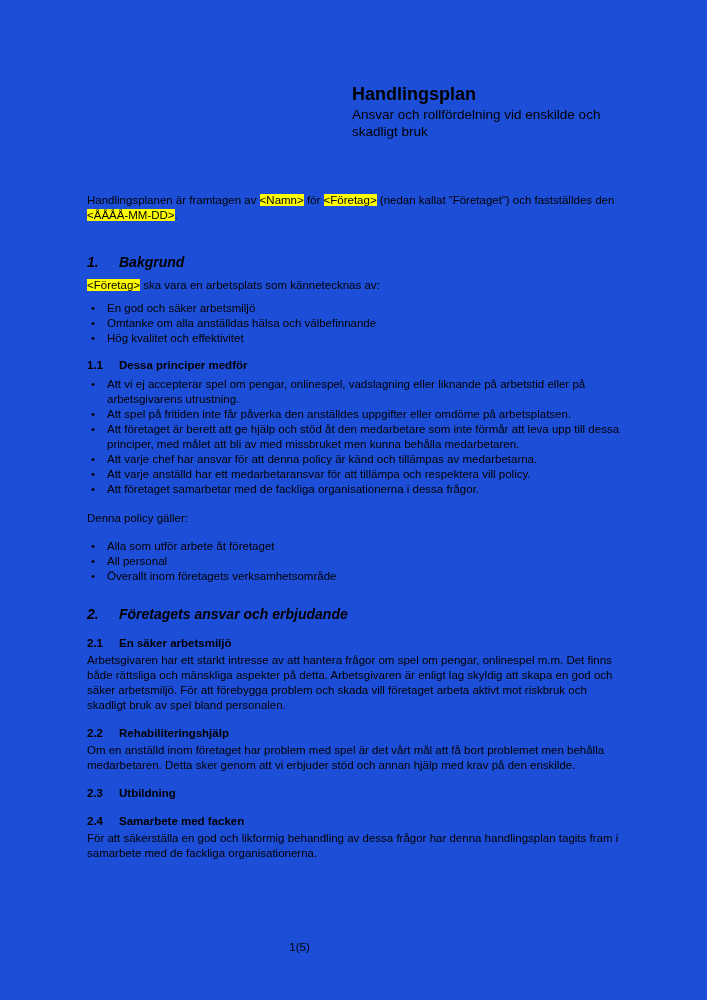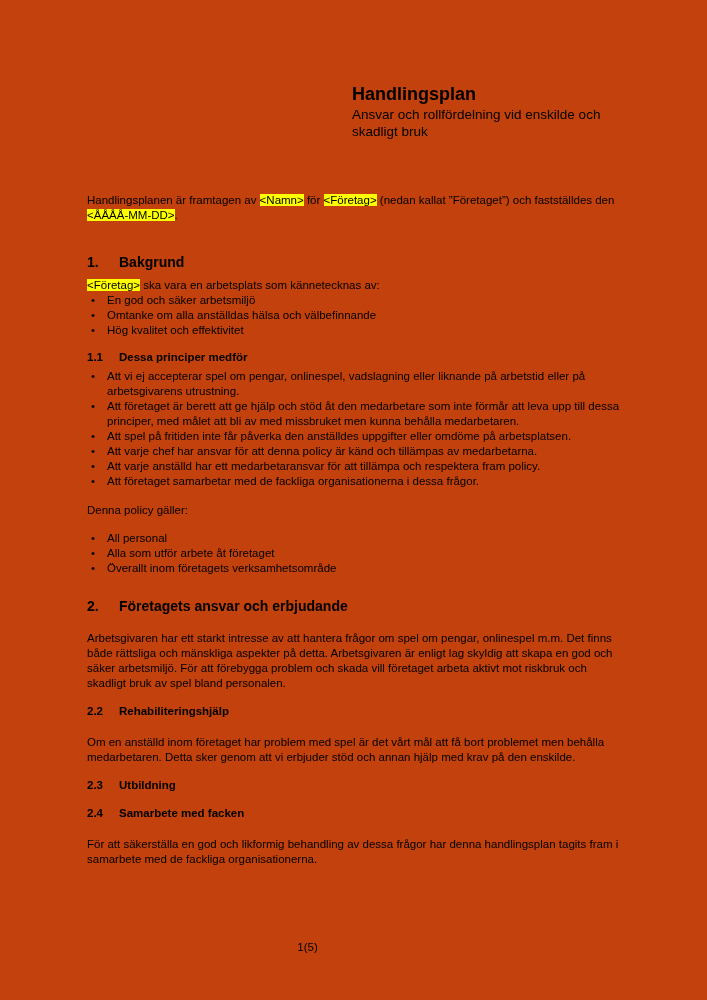--- a/index.html
+++ b/index.html
@@ -7,21 +7,21 @@
   body {
     width: 707px; height: 1000px;
     background: #ffffff;
     font-family: "Liberation Sans", sans-serif;
     color: #000000;
     -webkit-font-smoothing: antialiased;
   }
   .page {
     position: relative;
     width: 707px; height: 1000px;
-    background: #c2410c;
+    background: #1d4ed8;
     overflow: hidden;
   }
   .header {
     position: absolute;
     left: 352px; top: 84px;
     width: 276px;
   }
   .doc-title {
     font-size: 18px;
     font-weight: 700;
@@ -38,48 +38,49 @@
     width: 533px;
     font-size: 11.5px;
     line-height: 15px;
   }
   p { margin: 0; }
   .hl { background: #ffff00; margin-top: 44px; }
   .h1 {
     font-size: 14px;
     font-weight: 700;
     line-height: 17px;
+    font-style: italic;
   }
   .h1 .num { display: inline-block; width: 32px; font-weight: 700; }
   .h2 {
     font-size: 11.5px;
     font-weight: 700;
     line-height: 15px;
   }
   .h2 .num { display: inline-block; width: 32px; font-weight: 700; }
   ul { margin: 0; padding: 0; list-style: none; }
   li { position: relative; padding-left: 20px; }
   li::before {
     content: "\2022";
     position: absolute;
     left: 4px; top: 0;
   }
   .sec1-h   { margin-top: 31px; }
   .sec1-lead{ margin-top: 7px; }
-  .sec1-list{ }
+  .sec1-list{ margin-top: 8px; }
   .sub11-h  { margin-top: 12px; }
   .sub11-list { margin-top: 4px; }
   .policy-lead { margin-top: 14px; }
   .policy-list { margin-top: 13px; }
   .sec2-h   { margin-top: 22px; }
   .sub-h    { margin-top: 13px; }
-  .sub-body { margin-top: 16px; }
+  .sub-body { margin-top: 2px; }
   .footer {
     position: absolute;
-    left: 12px; top: 941px;
+    left: 4px; top: 941px;
     width: 591px;
     text-align: center;
     font-size: 11.5px;
   }
 </style>
 </head>
 <body>
 
 <div class="page">
 
@@ -99,37 +100,38 @@
     <ul class="sec1-list">
       <li>En god och säker arbetsmiljö</li>
       <li>Omtanke om alla anställdas hälsa och välbefinnande</li>
       <li>Hög kvalitet och effektivitet</li>
     </ul>
 
     <div class="h2 sub11-h"><span class="num">1.1</span><span>Dessa principer medför</span></div>
 
     <ul class="sub11-list">
       <li>Att vi ej accepterar spel om pengar, onlinespel, vadslagning eller liknande på arbetstid eller på arbetsgivarens utrustning.</li>
+      <li>Att spel på fritiden inte får påverka den anställdes uppgifter eller omdöme på arbetsplatsen.</li>
       <li>Att företaget är berett att ge hjälp och stöd åt den medarbetare som inte förmår att leva upp till dessa principer, med målet att bli av med missbruket men kunna behålla medarbetaren.</li>
-      <li>Att spel på fritiden inte får påverka den anställdes uppgifter eller omdöme på arbetsplatsen.</li>
       <li>Att varje chef har ansvar för att denna policy är känd och tillämpas av medarbetarna.</li>
-      <li>Att varje anställd har ett medarbetaransvar för att tillämpa och respektera fram policy.</li>
+      <li>Att varje anställd har ett medarbetaransvar för att tillämpa och respektera vill policy.</li>
       <li>Att företaget samarbetar med de fackliga organisationerna i dessa frågor.</li>
     </ul>
 
     <p class="policy-lead">Denna policy gäller:</p>
 
     <ul class="policy-list">
+      <li>Alla som utför arbete åt företaget</li>
       <li>All personal</li>
-      <li>Alla som utför arbete åt företaget</li>
       <li>Överallt inom företagets verksamhetsområde</li>
     </ul>
 
     <div class="h1 sec2-h"><span class="num">2.</span><span>Företagets ansvar och erbjudande</span></div>
 
+    <div class="h2 sub-h"><span class="num">2.1</span><span>En säker arbetsmiljö</span></div>
     <p class="sub-body">Arbetsgivaren har ett starkt intresse av att hantera frågor om spel om pengar, onlinespel m.m. Det finns både rättsliga och mänskliga aspekter på detta. Arbetsgivaren är enligt lag skyldig att skapa en god och säker arbetsmiljö. För att förebygga problem och skada vill företaget arbeta aktivt mot riskbruk och skadligt bruk av spel bland personalen.</p>
 
     <div class="h2 sub-h"><span class="num">2.2</span><span>Rehabiliteringshjälp</span></div>
     <p class="sub-body">Om en anställd inom företaget har problem med spel är det vårt mål att få bort problemet men behålla medarbetaren. Detta sker genom att vi erbjuder stöd och annan hjälp med krav på den enskilde.</p>
 
     <div class="h2 sub-h"><span class="num">2.3</span><span>Utbildning</span></div>
 
     <div class="h2 sub-h"><span class="num">2.4</span><span>Samarbete med facken</span></div>
     <p class="sub-body">För att säkerställa en god och likformig behandling av dessa frågor har denna handlingsplan tagits fram i samarbete med de fackliga organisationerna.</p>
 

